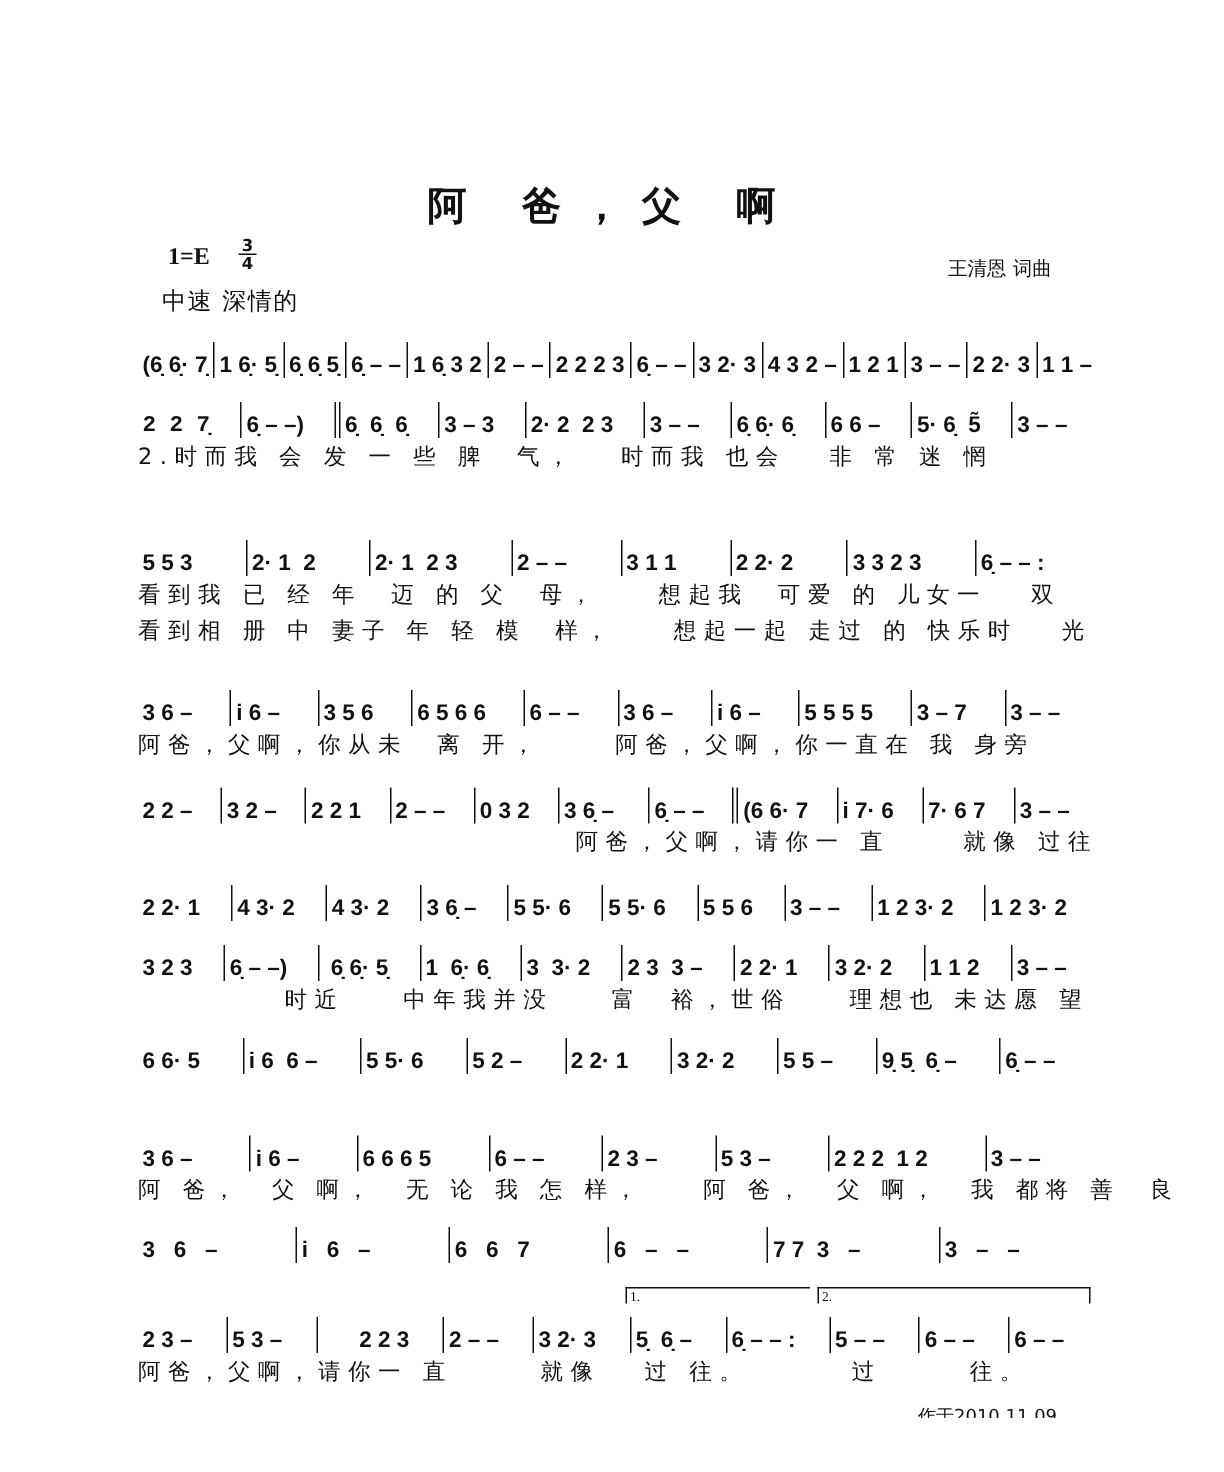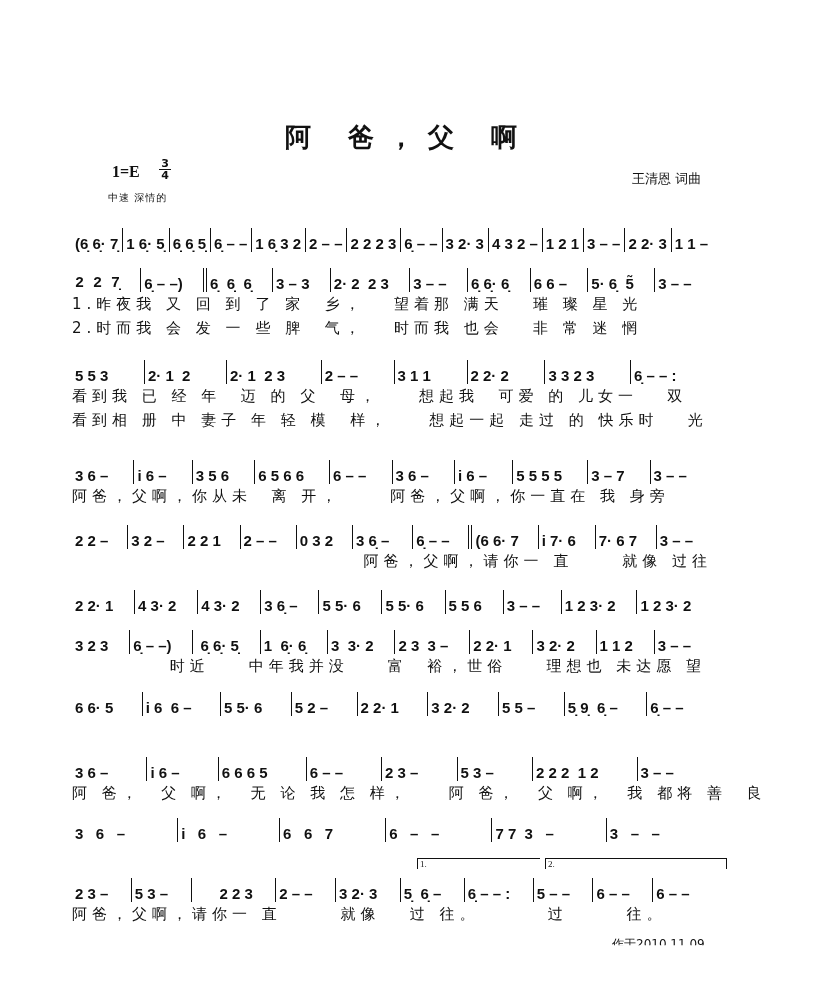--- a/index.html
+++ b/index.html
@@ -3,22 +3,22 @@
 <meta charset="utf-8">
 <style>
   html, body { margin:0; padding:0; background:#ffffff; }
   body { width:816px; height:981px; position:relative; overflow:hidden; font-family:"DejaVu Sans", sans-serif; color:#111; }
   .title { position:absolute; top:120px; left:0; width:816px; text-align:center; font-size:26px; font-weight:bold; letter-spacing:14px; }
   .key { position:absolute; top:163px; left:112px; font-family:"Liberation Serif", serif; font-size:16px; font-weight:bold; }
   .meter { position:absolute; top:158px; left:158px; width:14px; text-align:center; font-size:11px; font-weight:bold; line-height:11px; }
   .meter span { display:block; }
   .meter .bar { border-top:1.5px solid #111; width:12px; margin:0 auto; }
   .author { position:absolute; top:170px; left:632px; font-size:13px; }
-  .tempo { position:absolute; top:191px; left:108px; font-size:10px; letter-spacing:1px; }
-  .staff { position:absolute; left:72px; width:640px; }
+  .tempo { position:absolute; top:191px; left:108px; font-size:16px; letter-spacing:1px; }
+  .staff { position:absolute; left:92px; width:640px; }
   .nrow { display:flex; align-items:flex-end; height:24px; font-family:"Liberation Sans", sans-serif; font-weight:bold; font-size:15px; }
   .m { display:flex; align-items:flex-end; height:24px; padding:0 3px; white-space:pre; }
   .m + .m { border-left:1.5px solid #111; }
   .m.dbl { border-left:4px double #111; }
   .lrow { font-size:15px; letter-spacing:5px; white-space:pre; height:24px; line-height:24px; }
   .volta { position:absolute; border-top:1px solid #111; border-left:1px solid #111; height:10px; font-size:9px; font-family:"Liberation Serif", serif; padding-left:2px; }
   .volta.r { border-right:1px solid #111; }
   .footer { position:absolute; top:936px; left:612px; font-size:12px; clip-path:inset(0 0 45% 0); }
 </style>
 </head>
@@ -59,21 +59,20 @@
         <span class="m" style="flex: 1 1 auto;">6̣ – –)</span>
         <span class="m dbl" style="flex: 1 1 auto;">6̣  6̣  6̣</span>
         <span class="m" style="flex: 1 1 auto;">3 – 3</span>
         <span class="m" style="flex: 1 1 auto;">2· 2  2 3</span>
         <span class="m" style="flex: 1 1 auto;">3 – –</span>
         <span class="m" style="flex: 1 1 auto;">6̣ 6̣· 6̣</span>
         <span class="m" style="flex: 1 1 auto;">6 6 –</span>
         <span class="m" style="flex: 1 1 auto;">5· 6̣  5̃</span>
         <span class="m" style="flex: 1 1 auto;">3 – –</span>
       </div>
-      <div class="lrow">1.昨夜我 又 回 到 了 家  乡，   望着那 满天   璀 璨 星 光</div>
       <div class="lrow">2.时而我 会 发 一 些 脾  气，   时而我 也会   非 常 迷 惘</div>
     </div>
     <div class="staff" style="top: 360px;">
       <div class="nrow">
         <span class="m" style="flex: 1 1 auto;">5 5 3</span>
         <span class="m" style="flex: 1 1 auto;">2· 1  2</span>
         <span class="m" style="flex: 1 1 auto;">2· 1  2 3</span>
         <span class="m" style="flex: 1 1 auto;">2 – –</span>
         <span class="m" style="flex: 1 1 auto;">3 1 1</span>
         <span class="m" style="flex: 1 1 auto;">2 2· 2</span>
@@ -145,21 +144,21 @@
     </div>
     <div class="staff" style="top: 692px;">
       <div class="nrow">
         <span class="m" style="flex: 1 1 auto;">6 6· 5</span>
         <span class="m" style="flex: 1 1 auto;">i 6  6 –</span>
         <span class="m" style="flex: 1 1 auto;">5 5· 6</span>
         <span class="m" style="flex: 1 1 auto;">5 2 –</span>
         <span class="m" style="flex: 1 1 auto;">2 2· 1</span>
         <span class="m" style="flex: 1 1 auto;">3 2· 2</span>
         <span class="m" style="flex: 1 1 auto;">5 5 –</span>
-        <span class="m" style="flex: 1 1 auto;">5̣ 9̣  6̣ –</span>
+        <span class="m" style="flex: 1 1 auto;">9̣ 5̣  6̣ –</span>
         <span class="m" style="flex: 1 1 auto;">6̣ – –</span>
       </div>
     </div>
     <div class="staff" style="top: 757px;">
       <div class="nrow">
         <span class="m" style="flex: 1 1 auto;">3 6 –</span>
         <span class="m" style="flex: 1 1 auto;">i 6 –</span>
         <span class="m" style="flex: 1 1 auto;">6 6 6 5</span>
         <span class="m" style="flex: 1 1 auto;">6 – –</span>
         <span class="m" style="flex: 1 1 auto;">2 3 –</span>

